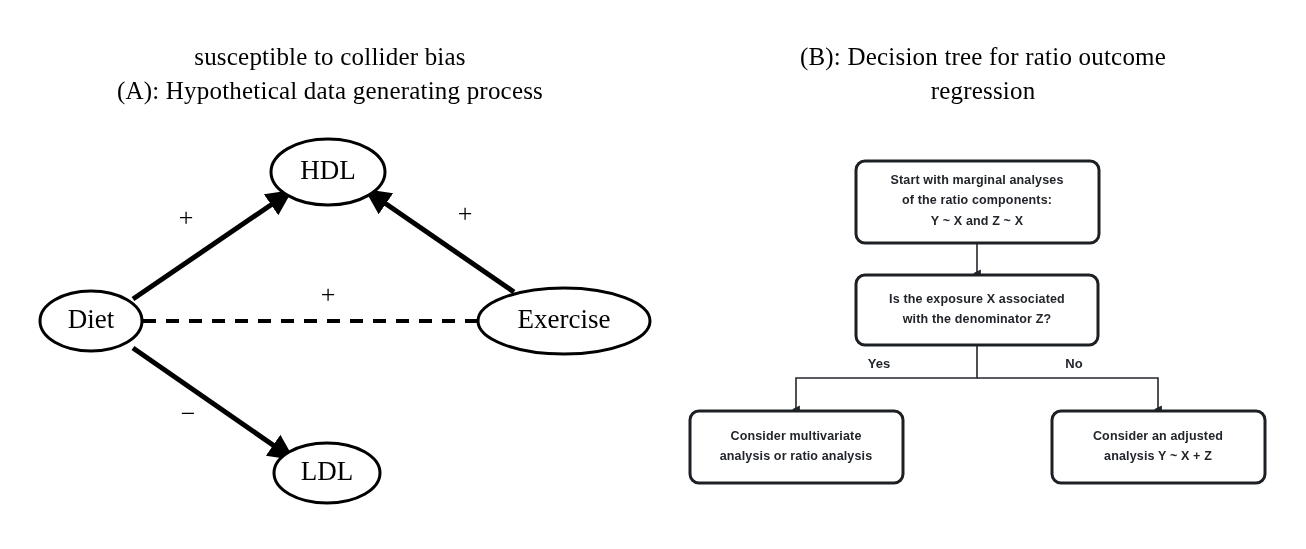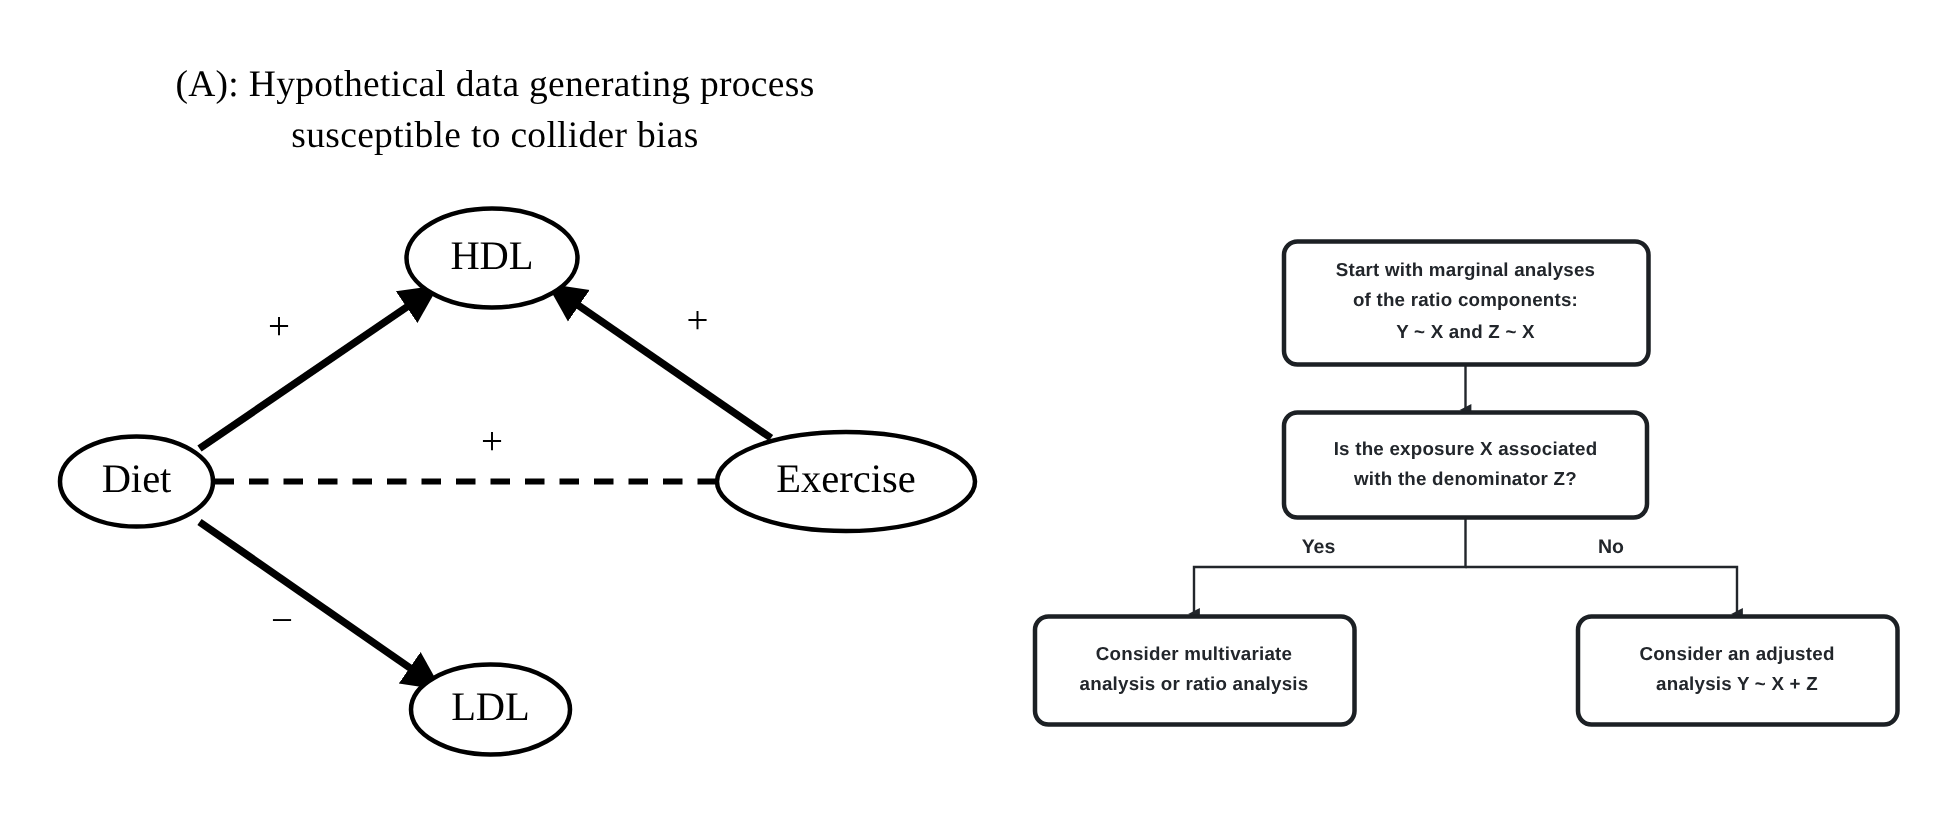--- a/index.html
+++ b/index.html
@@ -100,22 +100,22 @@
     stroke-width: 1.6;
     fill: none;
   }
 </style>
 </head>
 <body>
 
 <div class="panel" id="panel-a">
 
   <div class="panel-title">
+    <span class="tline">susceptible to collider bias</span>
     <span class="tline">(A): Hypothetical data generating process</span>
-    <span class="tline">susceptible to collider bias</span>
   </div>
 
   <svg class="dag-svg" width="660" height="549" viewBox="0 0 660 549">
     <defs>
       <marker id="dagArrow" markerWidth="6" markerHeight="6" refX="2.4" refY="3" orient="auto" markerUnits="strokeWidth">
         <path d="M0,0.45 L5.2,3 L0,5.55 z" fill="#000000"></path>
       </marker>
     </defs>
 
     <g>
@@ -150,20 +150,24 @@
 
     <text class="edge-sign" x="186" y="220">+</text>
     <text class="edge-sign" x="465" y="216">+</text>
     <text class="edge-sign" x="328" y="297">+</text>
     <text class="edge-sign" x="188" y="416">−</text>
   </svg>
 </div>
 
 <div class="panel" id="panel-b">
 
+  <div class="panel-title">
+    <span class="tline">(B): Decision tree for ratio outcome</span>
+    <span class="tline">regression</span>
+  </div>
 
   <svg class="tree-svg" width="646" height="549" viewBox="0 0 646 549">
     <defs>
       <marker id="flowArrow" markerWidth="9" markerHeight="9" refX="4.2" refY="4.5" orient="auto" markerUnits="userSpaceOnUse">
         <path d="M0.6,0.6 L8.4,0.6 L4.5,8.4 z" fill="#22262b"></path>
       </marker>
     </defs>
 
     <g>
       <line class="connector" marker-end="url(#flowArrow)" x1="317" y1="243" x2="317" y2="273"></line>

